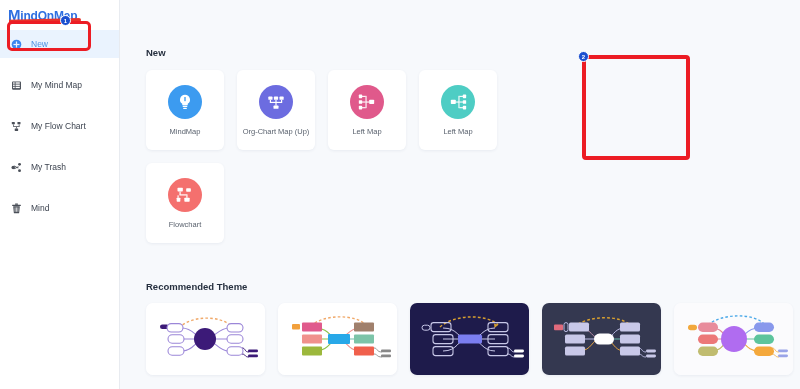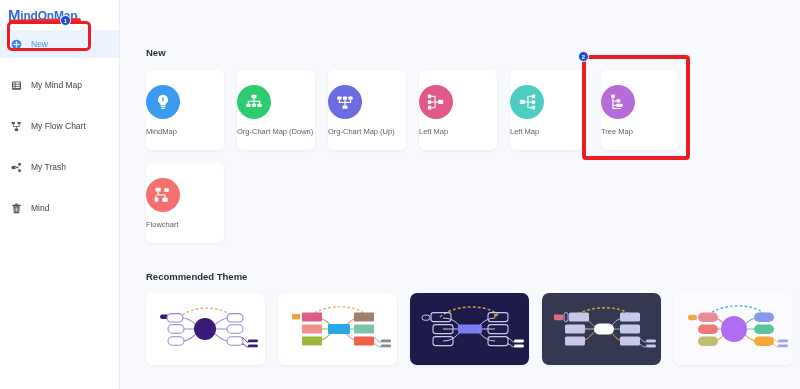--- a/index.html
+++ b/index.html
@@ -101,21 +101,21 @@
     display: flex;
     gap: 13px;
     margin-top: 12px;
   }
   .card {
     width: 78px; height: 80px;
     background: #ffffff;
     border-radius: 6px;
     box-shadow: 0 1px 3px rgba(40,60,100,0.07);
     display: flex; flex-direction: column;
-    align-items: flex-start; justify-content: center;
+    align-items: center; justify-content: center;
     gap: 9px;
     cursor: pointer;
     flex: 0 0 78px;
   }
   .card-ico {
     width: 34px; height: 34px; border-radius: 50%;
     display: flex; align-items: center; justify-content: center;
   }
   .card-ico svg { display: block; }
   .card-label {
@@ -130,21 +130,21 @@
     left: 462px; top: 55px;
     width: 108px; height: 105px;
     border: 4px solid #ec1c24;
     border-radius: 4px;
     pointer-events: none;
   }
   .badge-2 { left: 458px; top: 51px; }
 
   .theme-title {
     font-size: 9.5px; font-weight: bold; color: #26303f;
-    margin-top: 28px;
+    margin-top: 38px;
   }
   .themes {
     display: flex; gap: 13px; margin-top: 11px;
   }
   .theme {
     width: 119px; height: 72px;
     border-radius: 7px;
     flex: 0 0 119px;
     overflow: hidden;
     cursor: pointer;
@@ -251,36 +251,20 @@
           <svg viewBox="0 0 24 24" width="20" height="20">
               <path d="M12 3.2a6 6 0 0 0-3.3 11v1.6h6.6v-1.6A6 6 0 0 0 12 3.2z" fill="#ffffff"></path>
               <rect x="9.2" y="16.6" width="5.6" height="1.5" rx="0.7" fill="#ffffff"></rect>
               <rect x="9.8" y="18.9" width="4.4" height="1.5" rx="0.7" fill="#ffffff"></rect>
               <rect x="11.2" y="6" width="1.6" height="5" fill="#3c9bf0"></rect>
             </svg>
         </div>
         <div class="card-label">MindMap</div>
       </div>
 
-      <div class="card">
-        <div class="card-ico" style="background:#2ecc71">
-          <svg viewBox="0 0 24 24" width="20" height="20">
-              <rect x="9" y="3.4" width="6" height="4" rx="0.8" fill="#ffffff"></rect>
-              <rect x="11.3" y="7.4" width="1.4" height="3.4" fill="#ffffff"></rect>
-              <rect x="4.6" y="10.4" width="14.8" height="1.4" fill="#ffffff"></rect>
-              <rect x="4.6" y="10.8" width="1.4" height="3.4" fill="#ffffff"></rect>
-              <rect x="11.3" y="10.8" width="1.4" height="3.4" fill="#ffffff"></rect>
-              <rect x="18" y="10.8" width="1.4" height="3.4" fill="#ffffff"></rect>
-              <rect x="2.8" y="14" width="5" height="4" rx="0.8" fill="#ffffff"></rect>
-              <rect x="9.5" y="14" width="5" height="4" rx="0.8" fill="#ffffff"></rect>
-              <rect x="16.2" y="14" width="5" height="4" rx="0.8" fill="#ffffff"></rect>
-            </svg>
-        </div>
-        <div class="card-label">Org-Chart Map (Down)</div>
-      </div>
 
       <div class="card">
         <div class="card-ico" style="background:#6c6ce0">
           <svg viewBox="0 0 24 24" width="20" height="20">
               <rect x="9" y="16.2" width="6" height="4" rx="0.8" fill="#ffffff"></rect>
               <rect x="11.3" y="12.8" width="1.4" height="3.6" fill="#ffffff"></rect>
               <rect x="4.6" y="11.8" width="14.8" height="1.4" fill="#ffffff"></rect>
               <rect x="4.6" y="9.4" width="1.4" height="3" fill="#ffffff"></rect>
               <rect x="11.3" y="9.4" width="1.4" height="3" fill="#ffffff"></rect>
               <rect x="18" y="9.4" width="1.4" height="3" fill="#ffffff"></rect>
@@ -319,35 +303,20 @@
               <rect x="13.6" y="11.4" width="5" height="1.3" fill="#ffffff"></rect>
               <rect x="13.6" y="18.2" width="5" height="1.3" fill="#ffffff"></rect>
               <rect x="17.8" y="3" width="4" height="4.4" rx="0.8" fill="#ffffff"></rect>
               <rect x="17.8" y="9.8" width="4" height="4.4" rx="0.8" fill="#ffffff"></rect>
               <rect x="17.8" y="16.6" width="4" height="4.4" rx="0.8" fill="#ffffff"></rect>
             </svg>
         </div>
         <div class="card-label">Left Map</div>
       </div>
 
-      <div class="card">
-        <div class="card-ico" style="background:#b66bd8">
-          <svg viewBox="0 0 24 24" width="20" height="20">
-              <rect x="3.6" y="3" width="4.6" height="4" rx="0.8" fill="#ffffff"></rect>
-              <rect x="5.2" y="7" width="1.4" height="13.4" fill="#ffffff"></rect>
-              <rect x="6.4" y="10.4" width="3.6" height="1.3" fill="#ffffff"></rect>
-              <rect x="6.4" y="15.4" width="3.6" height="1.3" fill="#ffffff"></rect>
-              <rect x="6.4" y="19.1" width="3.6" height="1.3" fill="#ffffff"></rect>
-              <rect x="10" y="8.6" width="4.6" height="4" rx="0.8" fill="#ffffff"></rect>
-              <rect x="10" y="14" width="7.4" height="4" rx="0.8" fill="#ffffff"></rect>
-              <rect x="10" y="19.1" width="5.4" height="1.3" rx="0.6" fill="#ffffff"></rect>
-            </svg>
-        </div>
-        <div class="card-label">Tree Map</div>
-      </div>
 
 
     </div>
 
     <div class="cards cards-row2">
       <div class="card">
         <div class="card-ico" style="background:#f4706e">
           <svg viewBox="0 0 24 24" width="20" height="20">
               <rect x="3" y="3.4" width="6.4" height="4.4" rx="0.8" fill="#ffffff"></rect>
               <rect x="5.4" y="7.8" width="1.4" height="4" fill="#ffffff"></rect>

